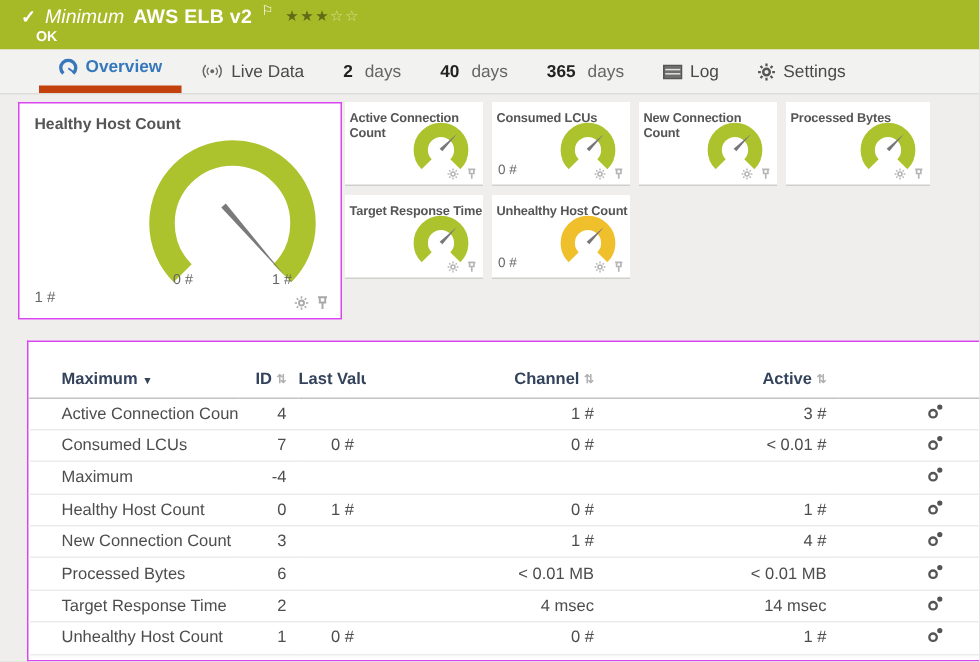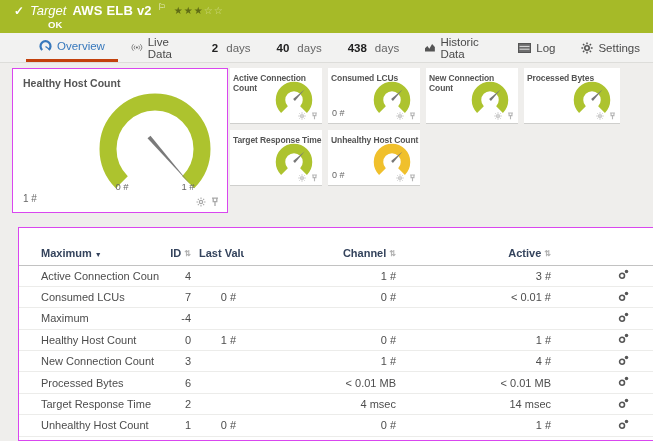--- a/index.html
+++ b/index.html
@@ -10,30 +10,30 @@
   
   .topbar { position:absolute; left:0; top:0; width:653px; height:33px; background:#a6ba28; color:#fff; }
   .topbar-row { position:absolute; left:14px; top:3px; display:flex; align-items:center; gap:6px; }
   .check { font-size:12px; font-weight:bold; }
   .kind { font-style:italic; font-size:13px; }
   .sensor-title { font-size:13px; font-weight:bold; letter-spacing:.2px; }
   .flag { font-size:9px; position:relative; top:-4px; }
   .stars { font-size:10px; letter-spacing:1px; margin-left:2px; }
   .stars .on { color:#5f6b15; }
   .stars .off { color:#d3de8e; }
-  .status-ok { position:absolute; left:48px; top:19px; font-size:9.5px; font-weight:bold; }
+  .status-ok { position:absolute; left:24px; top:19px; font-size:9.5px; font-weight:bold; }
 
   
   .tabs { position:absolute; left:0; top:33px; width:653px; height:30px; background:#f2f2f1;
           border-bottom:1px solid #ddddda; display:flex; padding-left:26px; }
   .tab { display:flex; align-items:center; gap:5px; padding:0 13px; font-size:11.5px; color:#4a4a4a;
          cursor:pointer; }
   .tab b { color:#222; }
   .tab .unit { color:#666; margin-left:3px; }
-  .tab.active { color:#3778bc; font-weight:normal; border-bottom:3px solid #c2410c; }
+  .tab.active { color:#3778bc; font-weight:bold; border-bottom:5px solid #c2410c; }
   .tab svg { display:block; }
 
   
   .panel { position:absolute; background:#fff; border:1px solid #d946ef; }
   .main-gauge { left:12px; top:68px; width:216px; height:145px; }
   .panel-title { position:absolute; left:10px; top:8px; font-size:10.5px; font-weight:bold; color:#555; }
   .gauge-svg { position:absolute; left:80px; top:18px; }
   .gauge-minmax { position:absolute; top:112px; font-size:9.5px; color:#666; width:40px; text-align:center; }
   .gmin { left:89px; } .gmax { left:155px; }
   .gauge-value { position:absolute; left:10px; top:124px; font-size:10px; color:#666; }
@@ -62,21 +62,21 @@
   .wrench { cursor:pointer; }
 </style>
 </head>
 <body>
 
 <div class="screen">
 
   <header class="topbar">
     <div class="topbar-row">
       <span class="check">✓</span>
-      <span class="kind">Target</span>
+      <span class="kind">Minimum</span>
       <span class="sensor-title">AWS ELB v2</span>
       <span class="flag">⚐</span>
       <span class="stars"><span class="on">★★★</span><span class="off">☆☆</span></span>
     </div>
     <div class="status-ok">OK</div>
   </header>
 
   <nav class="tabs">
     <div class="tab active">
       <svg width="13" height="12" viewBox="0 0 24 24">
@@ -94,28 +94,22 @@
     </div>
     <div class="tab">
       <b>2</b>
         <span class="unit">days</span>
     </div>
     <div class="tab">
       <b>40</b>
         <span class="unit">days</span>
     </div>
     <div class="tab">
-      <b>438</b>
+      <b>365</b>
         <span class="unit">days</span>
-    </div>
-    <div class="tab">
-      <svg width="13" height="11" viewBox="0 0 13 11">
-          <path d="M0 10.5 L0 6.5 3 3.5 5.5 7 9 1 12.5 5 12.5 10.5 Z" fill="#555"></path>
-        </svg>
-      <span>Historic Data</span>
     </div>
     <div class="tab">
       <svg width="13" height="10" viewBox="0 0 13 10">
           <rect x="0.5" y="0.5" width="12" height="9" fill="#6e6e6e" stroke="#555"></rect>
           <line x1="1.5" y1="3.4" x2="11.5" y2="3.4" stroke="#fff" stroke-width="1" opacity="0.8"></line>
           <line x1="1.5" y1="6.2" x2="11.5" y2="6.2" stroke="#fff" stroke-width="1" opacity="0.8"></line>
         </svg>
       <span>Log</span>
     </div>
     <div class="tab">

